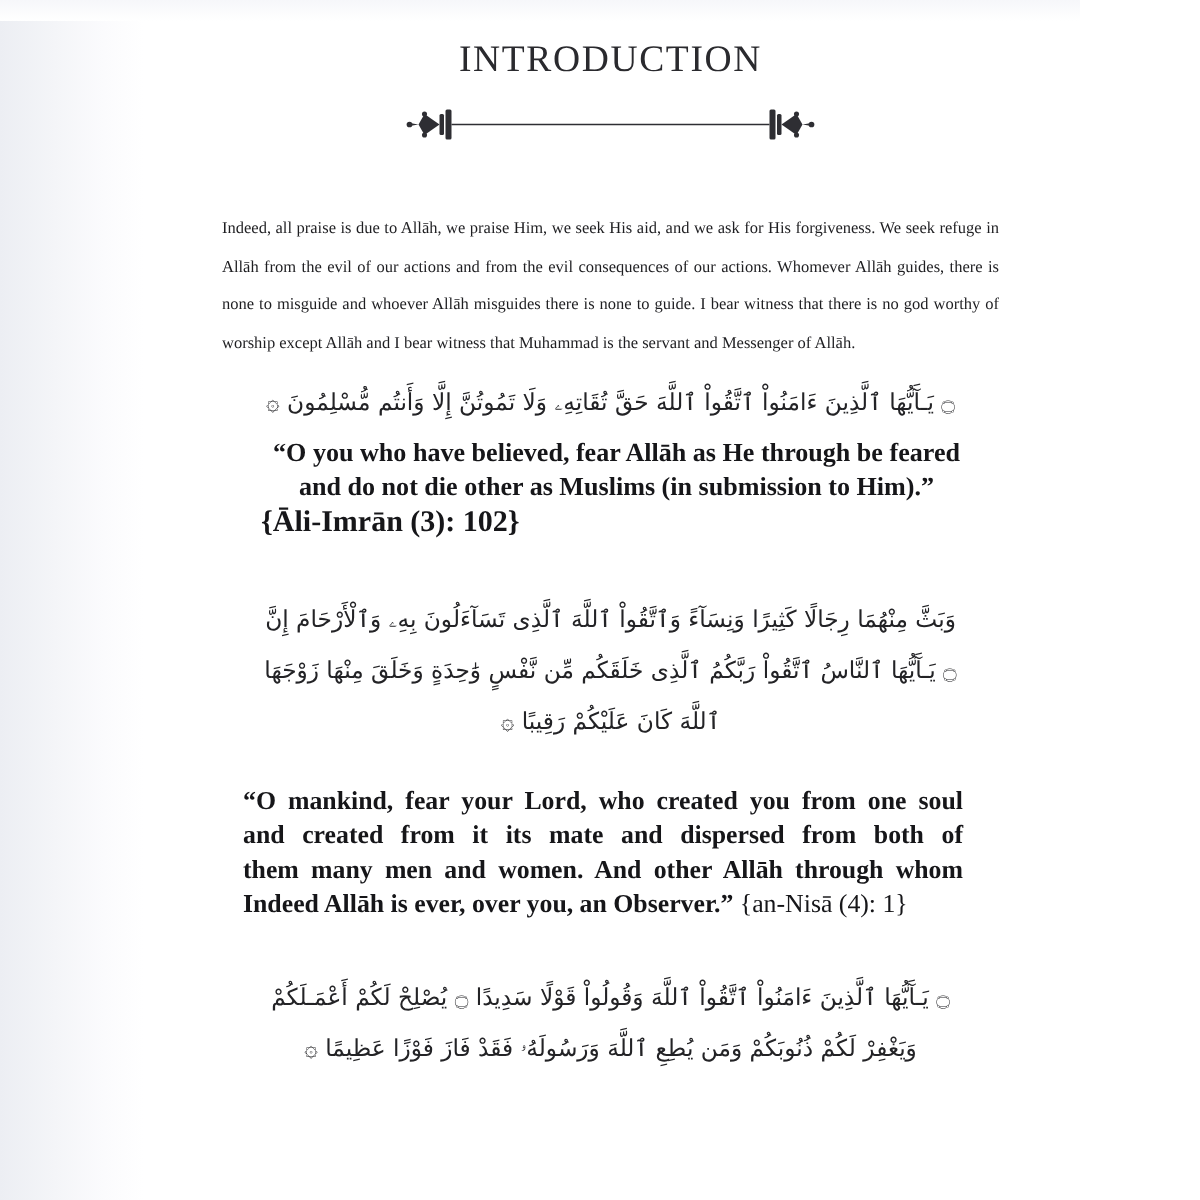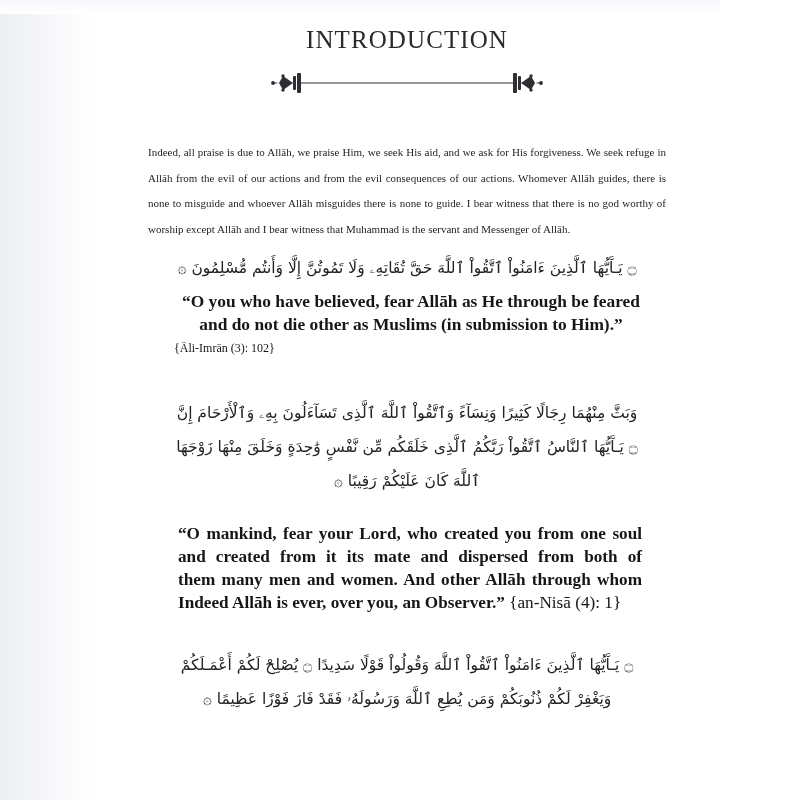--- a/index.html
+++ b/index.html
@@ -115,30 +115,30 @@
     padding-top: 9px;
     margin-left: 22px;
     margin-right: 14px;
     font-size: 17.4px;
     line-height: 23px;
     text-align: center;
   }
   .trans-1 .t-line { display: block; }
   .cite-1 {
     display: block;
-    font-weight: normal;
-    font-size: 12px;
+    font-weight: bold;
+    font-size: 20px;
     text-align: left;
     padding-top: 1px;
     padding-left: 4px;
   }
 
   .trans-2 {
     padding-top: 24px;
-    margin-left: 30px;
+    margin-left: 14px;
     margin-right: 24px;
     font-size: 17.2px;
     line-height: 23px;
     text-align: justify;
     text-justify: inter-word;
   }
   .trans-2 .t-line {
     display: block;
     text-align: justify;
     text-align-last: justify;

